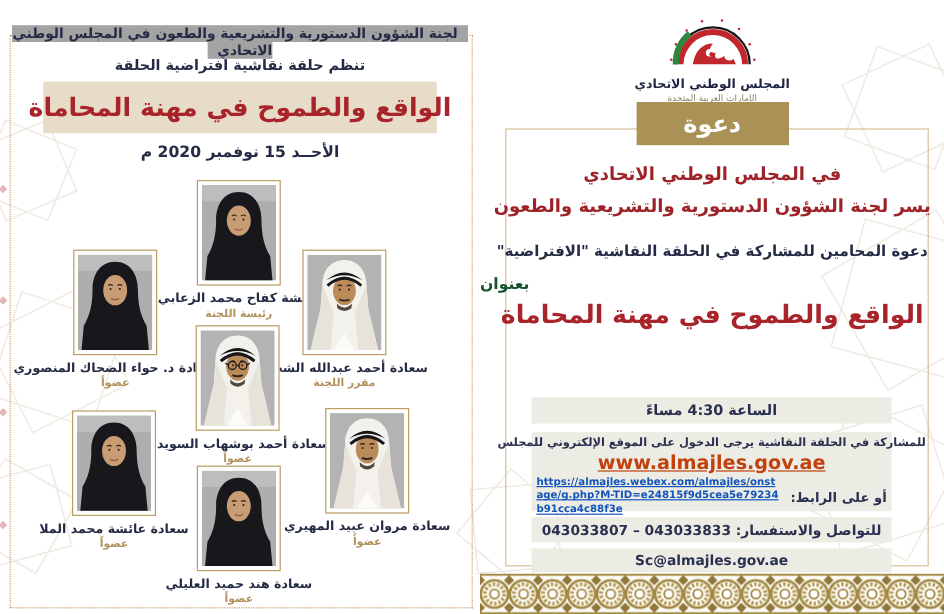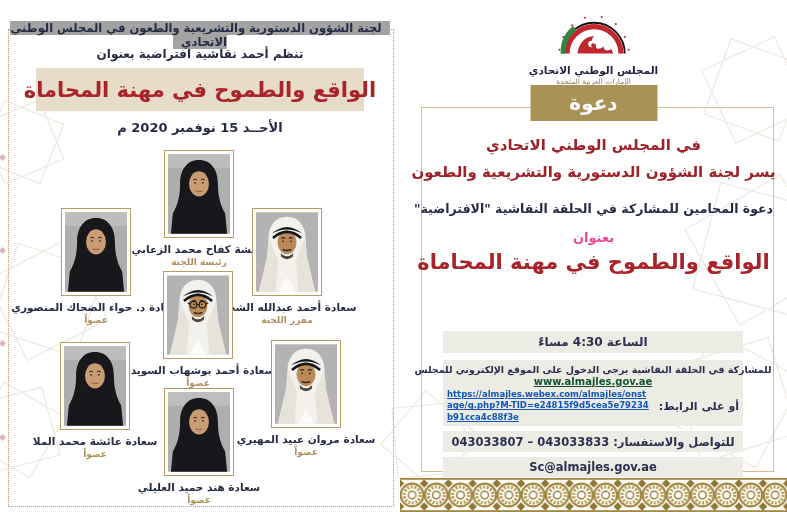--- a/index.html
+++ b/index.html
@@ -36,32 +36,32 @@
   .logo-l2{font-size:7.5px;color:#8c8164;direction:rtl;letter-spacing:1px;}
   .border-box{position:absolute;left:21px;top:107px;width:351px;height:363px;
               border:1px solid #d3c096;z-index:1;}
   .badge{position:absolute;left:50%;transform:translateX(-50%);top:85px;width:127px;height:36px;
          background:#aa9155;color:#fff;font-size:20px;font-weight:bold;z-index:3;
          display:flex;align-items:center;justify-content:center;direction:rtl;}
   .r-heading{position:absolute;left:0;top:132px;width:387px;text-align:center;z-index:2;
              color:#9e2328;font-weight:bold;font-size:15px;line-height:27px;direction:rtl;}
   .invite-line{position:absolute;left:0;top:201px;width:387px;text-align:center;z-index:2;
                font-size:12.5px;font-weight:bold;color:#252b45;direction:rtl;}
-  .byline{position:absolute;left:0;top:230px;width:387px;text-align:center;z-index:2;
-          font-size:13px;font-weight:bold;color:#ec4899;direction:rtl;}
+  .byline{position:absolute;left:0;top:230px;width:387px;text-align:left;z-index:2;
+          font-size:13px;font-weight:bold;color:#14532d;direction:rtl;}
   .event-title{position:absolute;left:0;top:250px;width:387px;text-align:center;z-index:2;
                font-size:21px;font-weight:bold;color:#a8232a;direction:rtl;white-space:nowrap;}
   .row{position:absolute;left:43px;width:300px;background:#ecebe4;z-index:2;direction:rtl;
        display:flex;align-items:center;justify-content:center;
        font-size:12px;font-weight:bold;color:#2a3050;}
   .r-date{top:302px;height:22px;}
   .r-time{top:331px;height:22px;}
   .r-part{top:360px;height:66px;flex-direction:column;justify-content:flex-start;padding-top:4px;box-sizing:border-box;}
   .part-text{font-size:9.5px;white-space:nowrap;}
-  .site-link{font-size:10px;font-weight:bold;color:#14532d;direction:ltr;margin-top:1px;}
+  .site-link{font-size:16px;font-weight:bold;color:#c2410c;direction:ltr;margin-top:1px;}
   .part-bottom{display:flex;flex-direction:row;width:292px;align-items:center;margin-top:2px;}
   .link-label{font-size:11px;white-space:nowrap;margin-left:8px;}
   .webex-link{font-size:8.5px;font-weight:bold;color:#1155bb;text-decoration:underline;
               direction:ltr;text-align:left;width:210px;word-break:break-all;line-height:1.35;}
   .r-contact{top:431px;height:21px;font-size:11.5px;}
   .r-email{top:457px;height:20px;}
   .r-email a{color:#2a3050;text-decoration:none;font-size:11.5px;font-weight:bold;direction:ltr;}
   .rosette{position:absolute;left:0;bottom:0;width:387px;height:34px;z-index:2;}
 </style>
 </head>
@@ -128,21 +128,21 @@
       <rect x="0" y="155" width="5" height="5" transform="rotate(45 2.5 157.5)"></rect>
       <rect x="0" y="248" width="5" height="5" transform="rotate(45 2.5 250.5)"></rect>
       <rect x="0" y="341" width="5" height="5" transform="rotate(45 2.5 343.5)"></rect>
       <rect x="0" y="435" width="5" height="5" transform="rotate(45 2.5 437.5)"></rect>
     </g>
   </svg>
 
   <div class="left-panel">
     <div class="dotted-frame"></div>
     <div class="committee-line"><span>لجنة الشؤون الدستورية والتشريعية والطعون في المجلس الوطني الاتحادي</span></div>
-    <div class="organizes-line">تنظم أحمد نقاشية افتراضية بعنوان</div>
+    <div class="organizes-line">تنظم حلقة نقاشية افتراضية الحلقة</div>
     <div class="title-box">
       <div>الواقع والطموح في مهنة المحاماة</div>
     </div>
     <div class="l-date">الأحــد 15 نوفمبر 2020 م</div>
 
     <div class="member m0">
       <div class="frame">
           <svg class="avatar">
             <use href="#av-woman"></use>
           </svg>

